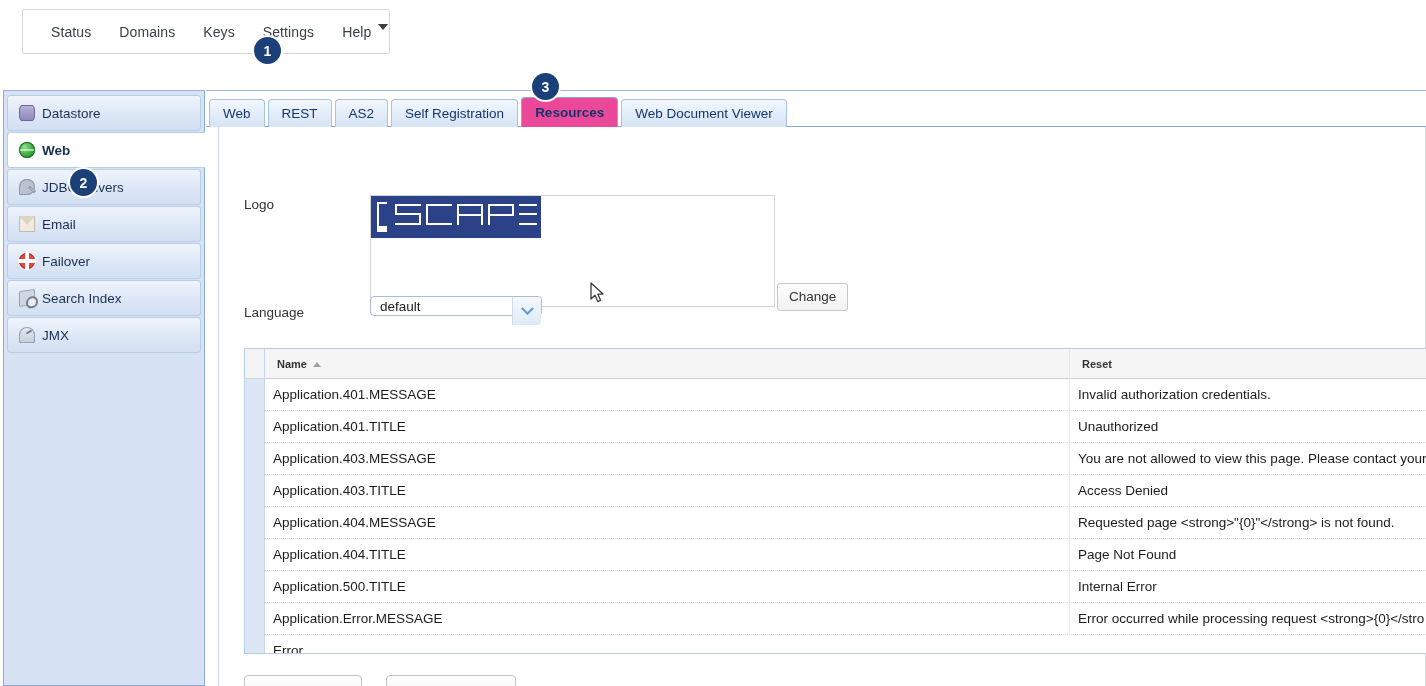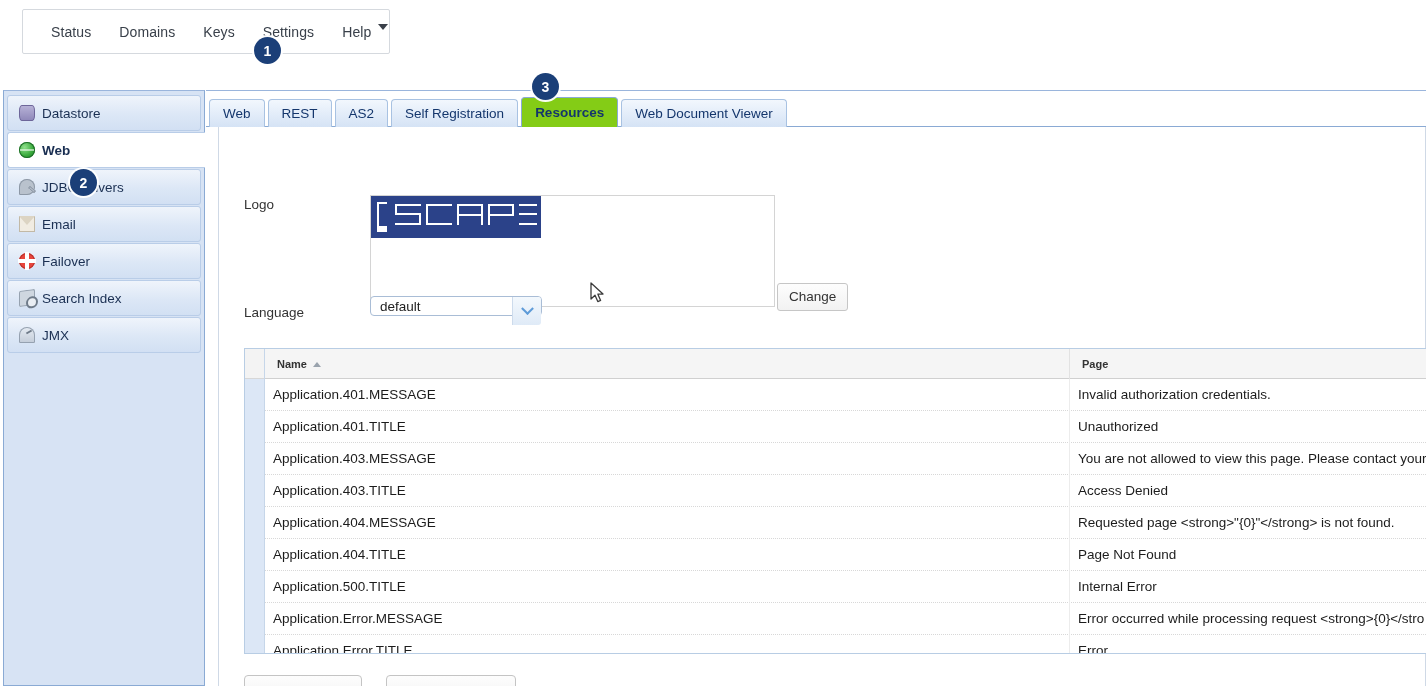--- a/index.html
+++ b/index.html
@@ -146,21 +146,21 @@
     display: flex; align-items: center;
     font-size: 13.5px; color: #14366c;
     background: linear-gradient(to bottom, #f2f7fd 0%, #e2ecf9 55%, #d5e3f5 100%);
     border: 1px solid #a8c2e2;
     border-bottom: none;
     border-radius: 4px 4px 0 0;
     cursor: default; white-space: nowrap;
     position: relative; top: 1px;
   }
   .tab.active {
-    background: #84cc16;
+    background: #ec4899;
     font-weight: bold;
     height: 30px;
     border-color: #8aaad4;
     z-index: 5;
   }
   .tab-filler { flex: 1; }
 
   .panel-body {
     position: absolute; left: 12px; top: 36px;
     width: 1208px; height: 560px;
@@ -408,21 +408,21 @@
       <div class="grid">
         <div class="grid-gutter">
           <div class="grid-gutter-head"></div>
         </div>
         <div class="grid-head">
           <div class="hcell name">
             <span>Name</span>
             <span class="sortasc"></span>
           </div>
           <div class="hcell value">
-            <span>Page</span>
+            <span>Reset</span>
           </div>
         </div>
         <div class="grid-body">
           <div class="row">
             <div class="cell name">Application.401.MESSAGE</div>
             <div class="cell value">Invalid authorization credentials.</div>
           </div>
           <div class="row">
             <div class="cell name">Application.401.TITLE</div>
             <div class="cell value">Unauthorized</div>
@@ -445,21 +445,20 @@
           </div>
           <div class="row">
             <div class="cell name">Application.500.TITLE</div>
             <div class="cell value">Internal Error</div>
           </div>
           <div class="row">
             <div class="cell name">Application.Error.MESSAGE</div>
             <div class="cell value">Error occurred while processing request &lt;strong&gt;{0}&lt;/stro</div>
           </div>
           <div class="row">
-            <div class="cell name">Application.Error.TITLE</div>
             <div class="cell value">Error</div>
           </div>
         </div>
       </div>
 
       <div class="btn" id="btn-add">Add Language</div>
       <div class="btn" id="btn-reset">Reset To Default</div>
 
     </div>
   </div>

